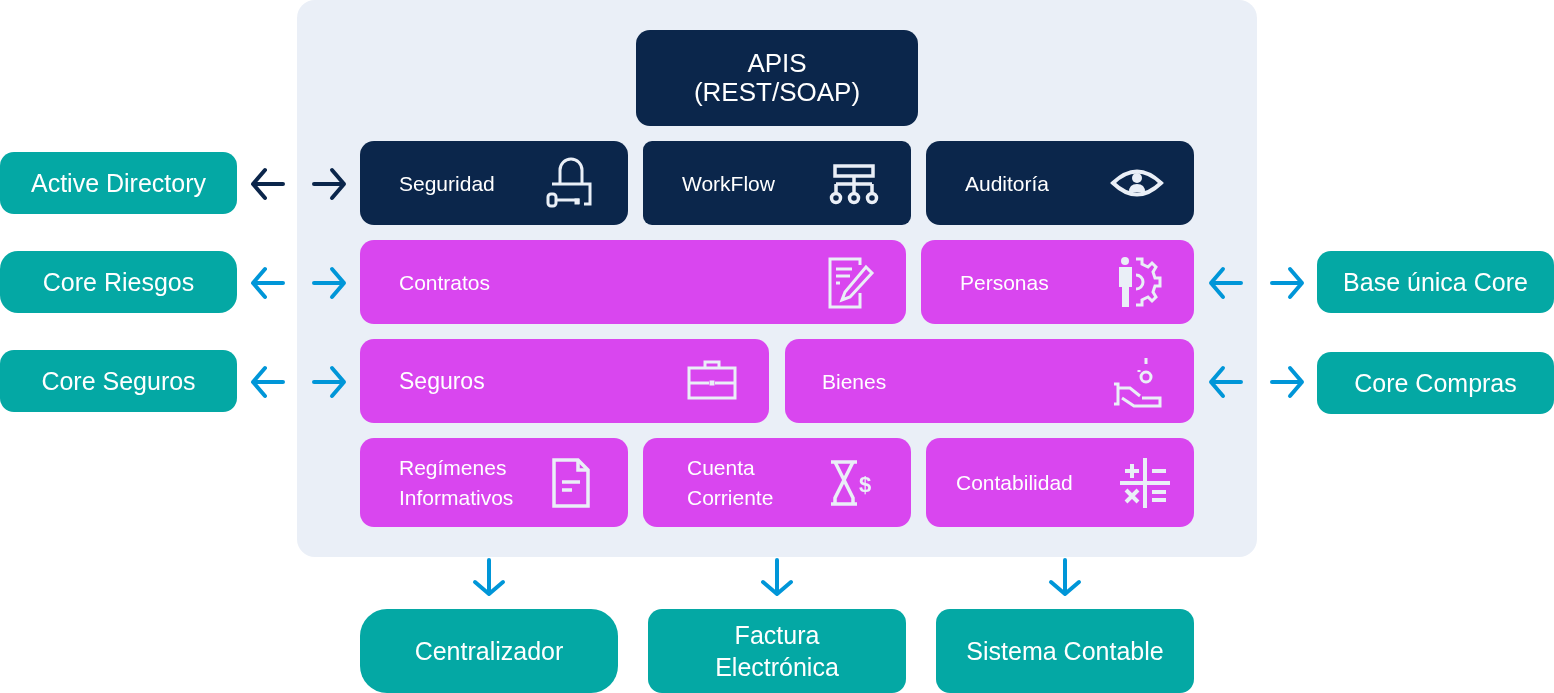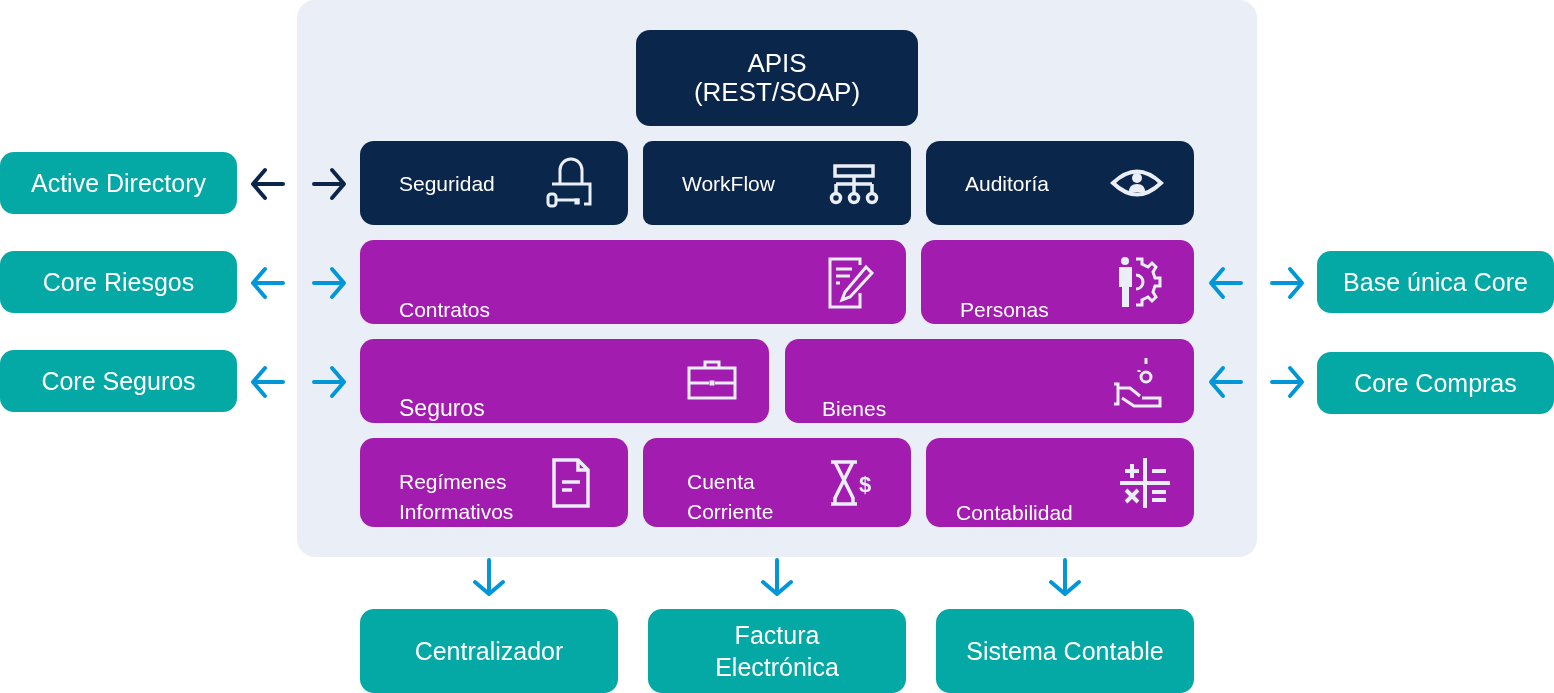--- a/index.html
+++ b/index.html
@@ -3,21 +3,21 @@
 <meta charset="utf-8">
 <style>
   html, body { margin:0; padding:0; background:#ffffff; }
   body { width:1554px; height:693px; position:relative; overflow:hidden;
          font-family:"Liberation Sans", sans-serif; }
   .panel { position:absolute; left:297px; top:0; width:960px; height:557px;
            background:#eaeff7; border-radius:18px; }
   .box { position:absolute; border-radius:14px; color:#ffffff; box-sizing:border-box;
          display:flex; align-items:center; }
   .navy { background:#0b264b; }
-  .blue { background:#a21caf;align-items:flex-end; }
+  .blue { background:#d946ef; }
   .teal { background:#04a8a4; justify-content:center; text-align:right; font-size:25px; }
   .module { padding-left:31px; font-size:21px; line-height:29px; }
   .module .lbl { flex:1;margin-left:8px; }
   .module .ico { position:absolute; right:28px; top:50%; transform:translateY(-50%);
                  width:58px; height:58px; display:flex; align-items:center; justify-content:center; }
   .module .ico svg { width:58px; height:58px; }
   .api { justify-content:center; text-align:left; font-size:26px; line-height:29px; flex-direction:column; }
   .arrow { position:absolute; width:40px; height:40px; }
   .arrow svg { width:40px; height:40px; }
   .two { line-height:30px; }
@@ -154,35 +154,35 @@
       <path d="M36 17 H50"></path>
       <path d="M10 36 L22 48 M22 36 L10 48"></path>
       <path d="M36 38 H50 M36 46 H50"></path>
     </svg>
   </span>
 </div>
 
 <div class="box teal" style="left:0;top:152px;width:237px;height:62px;">
   <span>Active Directory</span>
 </div>
-<div class="box teal" style="left:0;top:251px;width:237px;height:62px;">
+<div class="box teal" style="left:0;top:251px;width:237px;height:62px;border-radius:18px;">
   <span>Core Riesgos</span>
 </div>
 <div class="box teal" style="left:0;top:350px;width:237px;height:62px;">
   <span>Core Seguros</span>
 </div>
 
 <div class="box teal" style="left:1317px;top:251px;width:237px;height:62px;">
   <span>Base única Core</span>
 </div>
 <div class="box teal" style="left:1317px;top:352px;width:237px;height:62px;">
   <span>Core Compras</span>
 </div>
 
-<div class="box teal" style="left:360px;top:609px;width:258px;height:84px;">
+<div class="box teal" style="left:360px;top:609px;width:258px;height:84px;border-radius:27px;">
   <span>Centralizador</span>
 </div>
 <div class="box teal" style="left:648px;top:609px;width:258px;height:84px;flex-direction:column;line-height:32px;">
   <span>Factura</span>
   <span>Electrónica</span>
 </div>
 <div class="box teal" style="left:936px;top:609px;width:258px;height:84px;">
   <span>Sistema Contable</span>
 </div>
 

